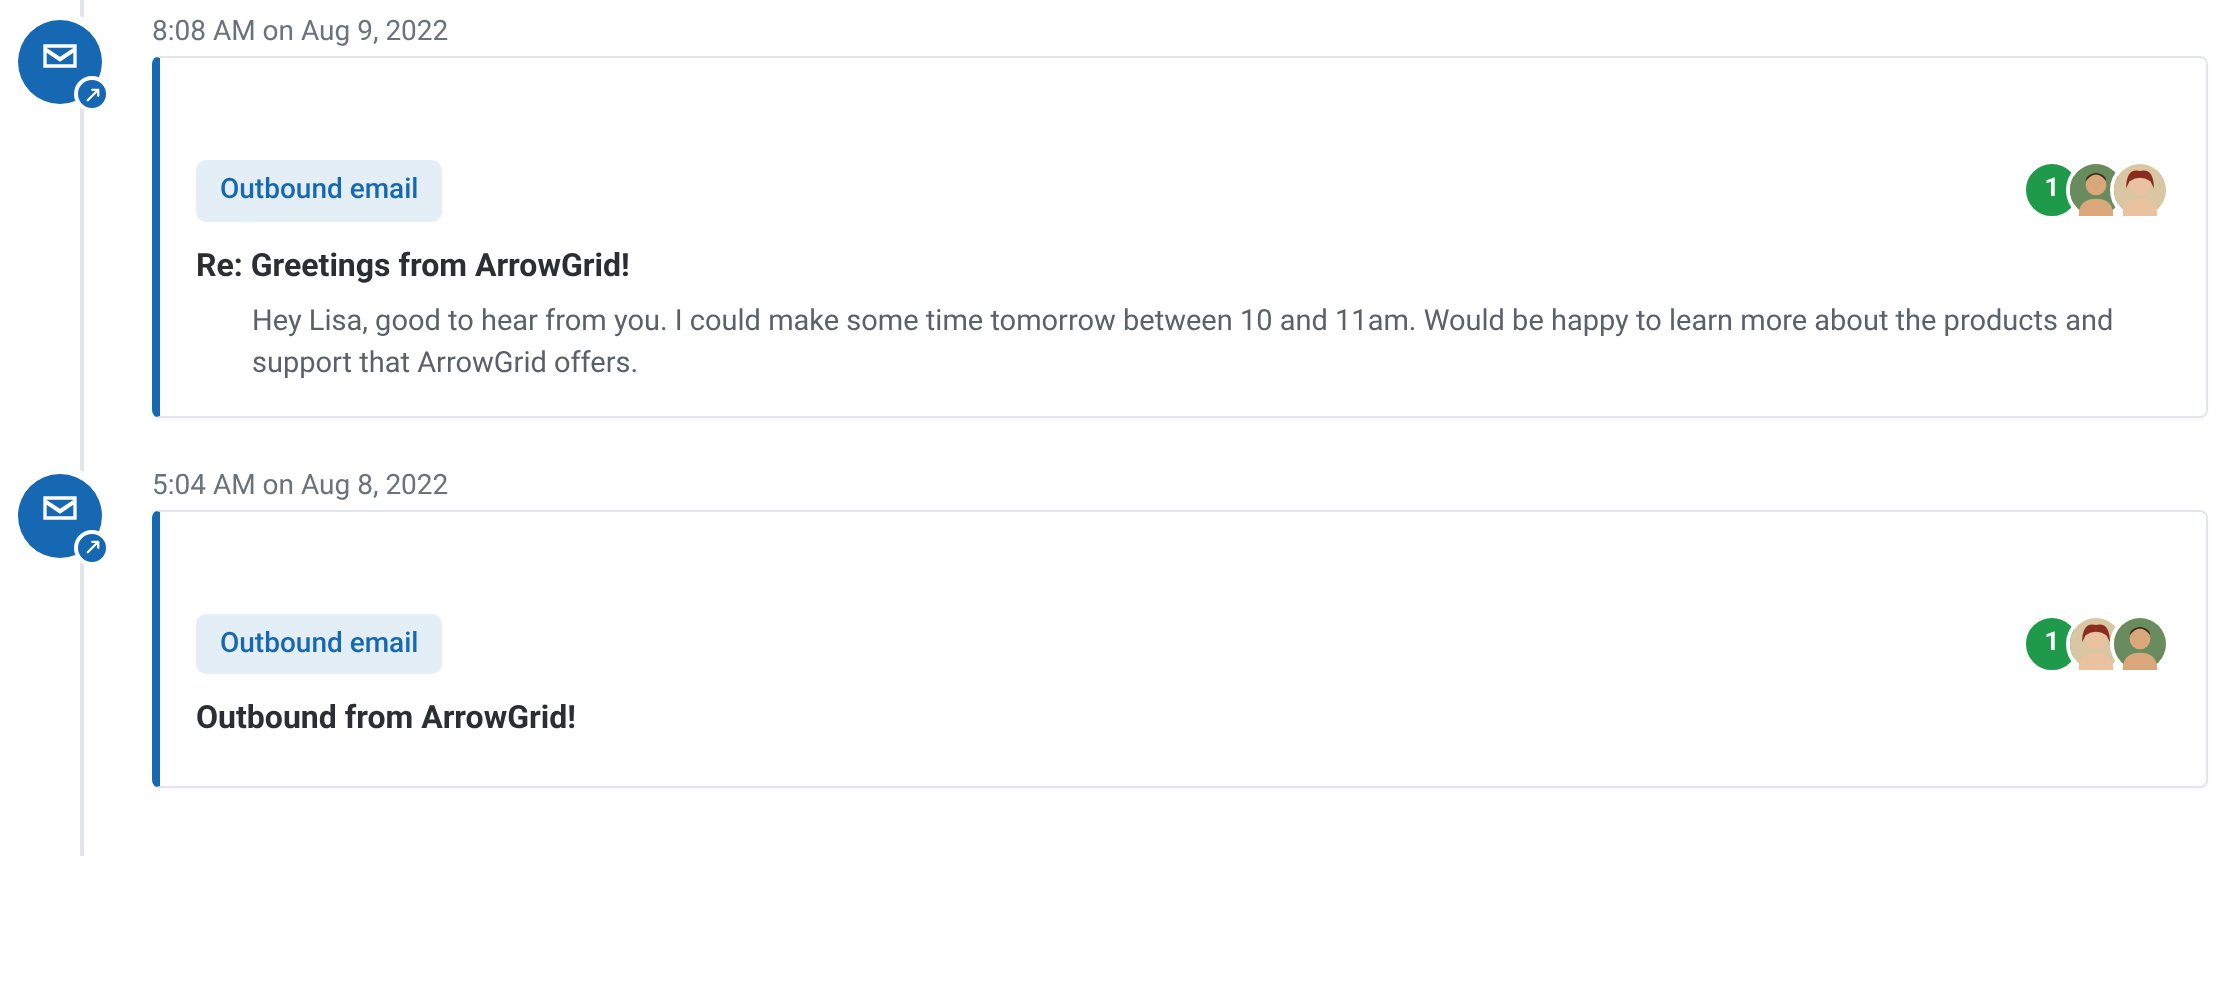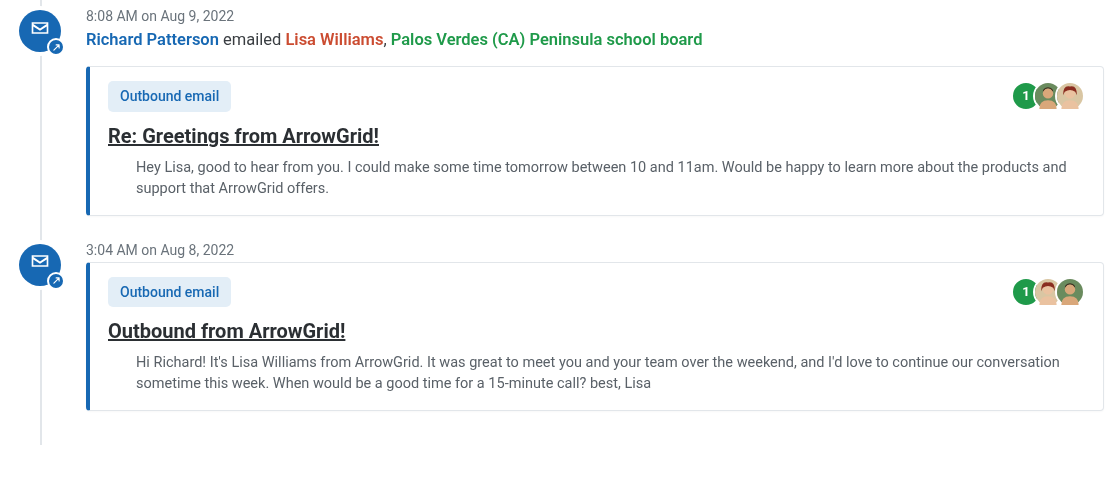--- a/index.html
+++ b/index.html
@@ -6,21 +6,21 @@
   body {
     margin: 0;
     font-family: -apple-system, BlinkMacSystemFont, "Segoe UI", Roboto, "Helvetica Neue", sans-serif;
     background: #ffffff;
     color: #3a3e42;
     font-size: 15px;
     line-height: 1.45;
   }
   .feed {
     position: relative;
-    padding: 6px 16px 10px 14px;
+    padding: 6px 16px 10px 4px;
     max-width: 1120px;
   }
   .timeline-rail {
     position: absolute;
     left: 40px;
     top: 0;
     bottom: 0;
     width: 2px;
     background: #e2e6ea;
     z-index: 0;
@@ -83,20 +83,21 @@
     border-radius: 4px;
     padding: 14px 18px 16px 18px;
     background: #fff;
     box-shadow: 0 1px 2px rgba(0,0,0,0.03);
   }
   .card-head {
     display: flex;
     align-items: center;
     justify-content: space-between;
     margin-bottom: 10px;
+    margin-top: 37px;
   }
   .pill {
     background: #e3eef7;
     color: #1768b3;
     border-radius: 5px;
     padding: 5px 12px;
     font-size: 14px;
     font-weight: 500;
     display: inline-block;
   }
@@ -115,24 +116,23 @@
     justify-content: center;
     font-size: 13px;
     font-weight: 700;
     color: #fff;
   }
   .av.count { background: #1f9a4a; }
   .av svg { width:100%; height:100%; }
 
   .subject {
     font-weight: 700;
-    font-size: 20px;
+    font-size: 16px;
     color: #2b2f33;
     margin-bottom: 6px;
-    text-decoration: underline;
   }
   .body-text {
     color: #5a6168;
     font-size: 14.5px;
     margin-left: 28px;
   }
 </style>
 </head>
 <body>
 
@@ -147,26 +147,20 @@
           </svg>
       </span>
       <span class="icon-corner">
         <svg viewBox="0 0 24 24">
             <path d="M5 19l14-14M11 5h8v8" stroke="#fff" stroke-width="3" fill="none" stroke-linecap="round" stroke-linejoin="round"></path>
           </svg>
       </span>
     </div>
 
     <div class="timestamp">8:08 AM on Aug 9, 2022</div>
-    <div class="summary">
-      <span class="link-blue">Richard Patterson</span>
-      <span class="verb">emailed</span>
-      <span class="link-red">Lisa Williams</span><span class="sep">, </span>
-      <span class="link-green">Palos Verdes (CA) Peninsula school board</span>
-    </div>
 
     <div class="card">
       <div class="card-head">
         <span class="pill">Outbound email</span>
         <div class="avatars">
           <span class="av count">1</span>
           <span class="av">
             <svg viewBox="0 0 30 30">
                 <circle cx="15" cy="15" r="15" fill="#6a8b5e"></circle>
                 <circle cx="15" cy="12" r="6" fill="#d9a77a"></circle>
@@ -196,21 +190,21 @@
             <path d="M2 5h20v14H2V5zm2 2v.2l8 5.3 8-5.3V7H4zm16 3.1-8 5.3-8-5.3V17h16v-6.9z"></path>
           </svg>
       </span>
       <span class="icon-corner">
         <svg viewBox="0 0 24 24">
             <path d="M5 19l14-14M11 5h8v8" stroke="#fff" stroke-width="3" fill="none" stroke-linecap="round" stroke-linejoin="round"></path>
           </svg>
       </span>
     </div>
 
-    <div class="timestamp">3:04 AM on Aug 8, 2022</div>
+    <div class="timestamp">5:04 AM on Aug 8, 2022</div>
 
     <div class="card">
       <div class="card-head">
         <span class="pill">Outbound email</span>
         <div class="avatars">
           <span class="av count">1</span>
           <span class="av">
             <svg viewBox="0 0 30 30">
                 <circle cx="15" cy="15" r="15" fill="#d9c6a3"></circle>
                 <circle cx="15" cy="12" r="6" fill="#eac2a0"></circle>
@@ -222,17 +216,16 @@
             <svg viewBox="0 0 30 30">
                 <circle cx="15" cy="15" r="15" fill="#6a8b5e"></circle>
                 <circle cx="15" cy="12" r="6" fill="#d9a77a"></circle>
                 <path d="M9 10 Q15 2 21 10 Q21 6 15 5 Q9 6 9 10" fill="#3e2b1e"></path>
                 <path d="M5 30 Q5 20 15 20 Q25 20 25 30 Z" fill="#d9a77a"></path>
               </svg>
           </span>
         </div>
       </div>
       <div class="subject">Outbound from ArrowGrid!</div>
-      <div class="body-text">Hi Richard! It's Lisa Williams from ArrowGrid. It was great to meet you and your team over the weekend, and I'd love to continue our conversation sometime this week. When would be a good time for a 15-minute call? best, Lisa</div>
     </div>
   </div>
 
 </div>
 
 </body></html>

